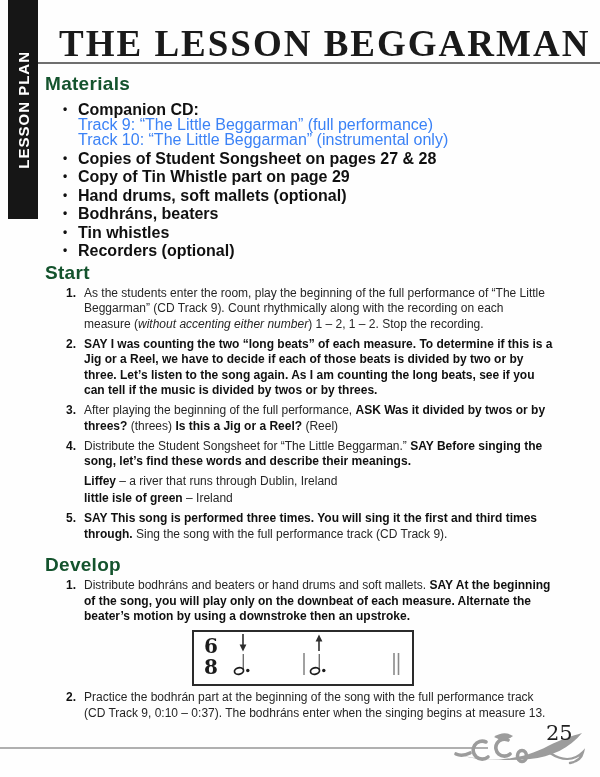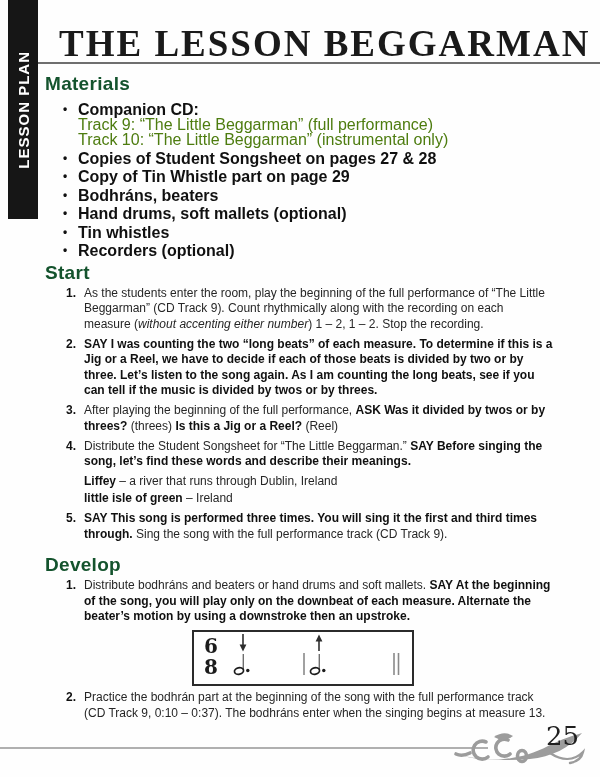--- a/index.html
+++ b/index.html
@@ -30,41 +30,41 @@
   .heading.mt1 { margin-top:0; }
   .heading.mt2 { margin-top:12px; }
   .heading.mb { margin-bottom:7px; }
   .heading.mb2 { margin-bottom:2px; }
 
   .b-list { margin:0 0 2px 0; }
   .b-item { position:relative; padding-left:33px; margin-bottom:3.5px; font-size:16px; line-height:15px; }
   .b-item::before { content:"•"; position:absolute; left:18px; top:0; font-size:12px; font-weight:bold; color:#111; }
   .b-item .bold, .bold, .b { font-weight:bold; color:#101010; }
   .i { font-style:italic; }
-  .subline { font-weight:normal; color:#4d7c0f; }
+  .subline { font-weight:normal; color:#3b82f6; }
 
   .n-list { margin:2px 0 0 0; }
   .n-item { position:relative; padding-left:39px; margin-bottom:4.5px; font-size:12px; line-height:15.5px; color:#262626; }
   .n-item .num { position:absolute; left:21px; top:0; font-weight:bold; color:#101010; }
   .defs { margin-top:3px; }
   .def { line-height:17px; }
 
   
   .notation-box {
     width:218px; height:52px; margin:5px 0 4px 108px;
     border:2px solid #2b2b2b; background:#fff;
   }
   .notation-box svg { display:block; }
 
   
   .footer-rule { position:absolute; left:0; top:747px; width:488px; height:2px; background:#b0b0b0; }
   .ornament { position:absolute; left:450px; top:726px; }
   .page-number {
     position:absolute; left:546px; top:721px;
-    font-family:"DejaVu Serif", serif; font-size:26px; color:#1f1f1f;
+    font-family:"DejaVu Serif", serif; font-size:21px; color:#1f1f1f;
   }
 </style>
 </head>
 <body>
 
 <div class="page">
 
   <div class="sidebar">
     <span class="sidebar-label">LESSON PLAN</span>
   </div>
@@ -76,22 +76,22 @@
 
     <h2 class="heading mb">Materials</h2>
     <div class="b-list">
       <div class="b-item">
         <span class="para"><span class="b">Companion CD:</span></span>
         <div class="subline">Track 9: “The Little Beggarman” (full performance)</div>
         <div class="subline">Track 10: “The Little Beggarman” (instrumental only)</div>
       </div>
       <div class="b-item"><span><span class="b">Copies of Student Songsheet on pages 27 &amp; 28</span></span></div>
       <div class="b-item"><span><span class="b">Copy of Tin Whistle part on page 29</span></span></div>
+      <div class="b-item"><span><span class="b">Hand drums, soft mallets (optional)</span></span></div>
       <div class="b-item"><span><span class="b">Bodhráns, beaters</span></span></div>
-      <div class="b-item"><span><span class="b">Hand drums, soft mallets (optional)</span></span></div>
       <div class="b-item"><span><span class="b">Tin whistles</span></span></div>
       <div class="b-item"><span><span class="b">Recorders (optional)</span></span></div>
     </div>
 
     <h2 class="heading mt1 mb2">Start</h2>
     <div class="n-list">
       <div class="n-item">
         <span class="num">1.</span>
         <span><span>As the students enter the room, play the beginning of the full performance of “The Little Beggarman” (CD Track 9). Count rhythmically along with the recording on each measure (</span><span class="i">without accenting either number</span><span>) 1 – 2, 1 – 2. Stop the recording.</span></span>
       </div>

